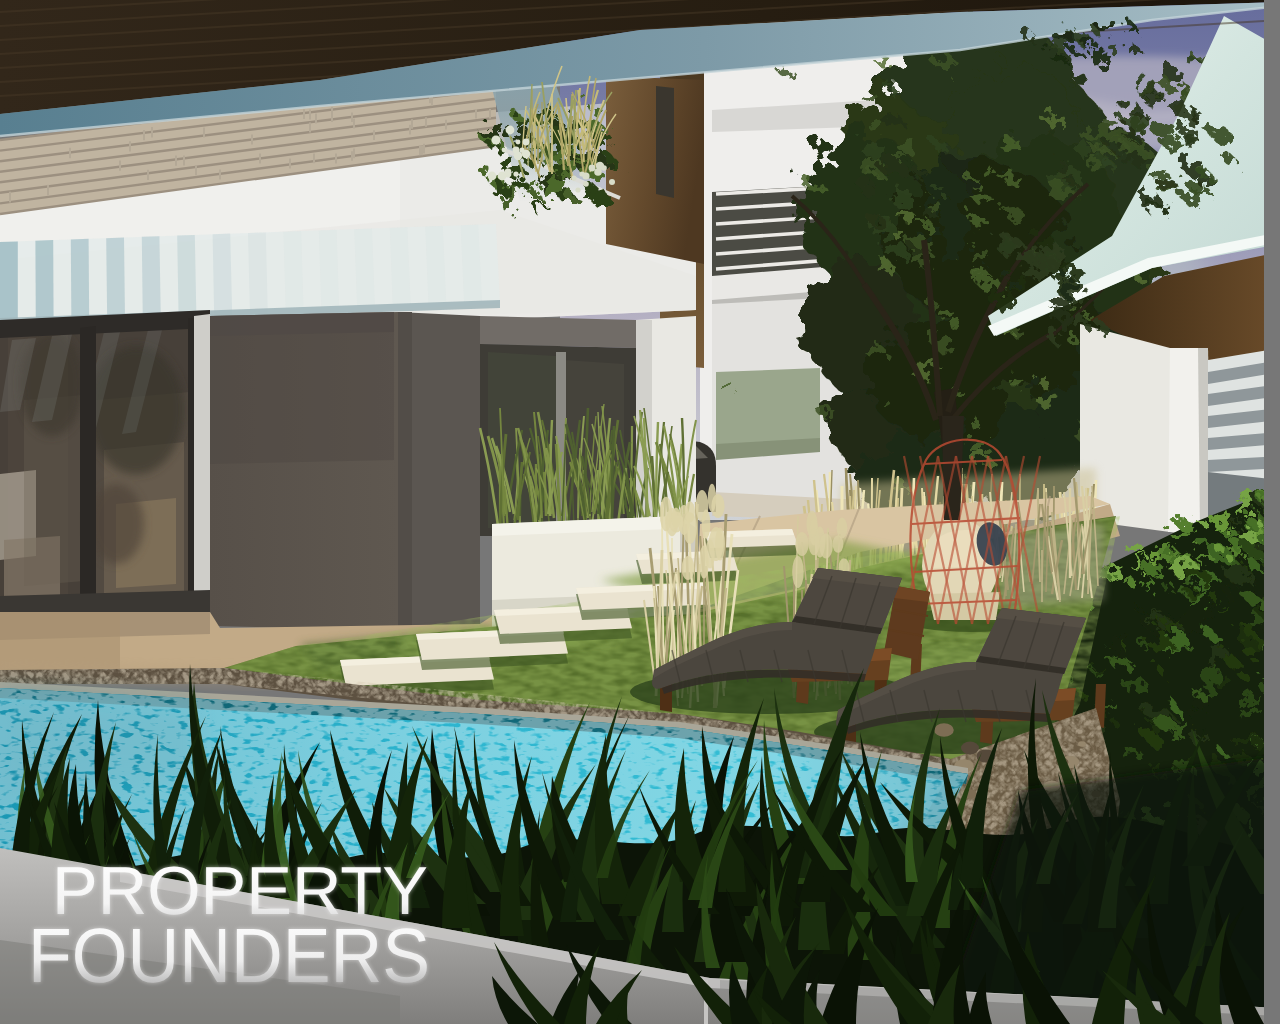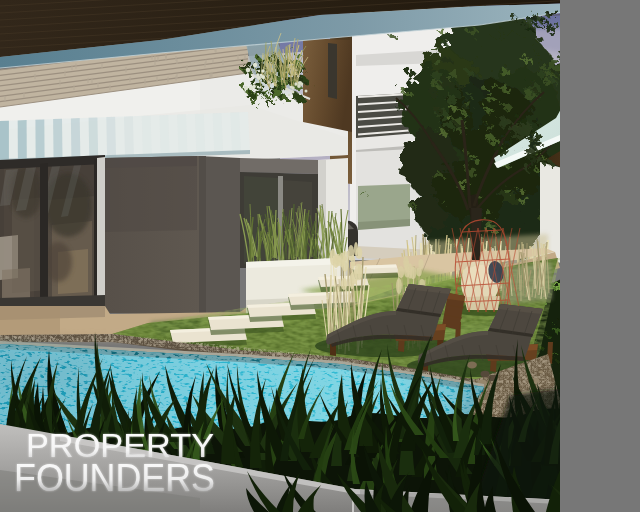--- a/index.html
+++ b/index.html
@@ -1,15 +1,15 @@
 <!DOCTYPE html>
 <html><head><meta charset="utf-8">
 <style>
 html,body{margin:0;padding:0;background:#777;}
-#stage{width:560px;height:512px;overflow:hidden;position:relative;}
+#stage{width:632px;height:512px;overflow:hidden;position:relative;}
 </style></head>
 <body>
 <div id="stage">
 <svg width="640" height="512" viewBox="0 0 640 512">
 <defs>
 <linearGradient id="skyg" x1="0" y1="0" x2="0" y2="1">
  <stop offset="0" stop-color="#666c9c"></stop>
           <stop offset="0.35" stop-color="#8488ae"></stop>
  <stop offset="0.62" stop-color="#b7b2c4"></stop>
           <stop offset="1" stop-color="#cfd2d6"></stop>

